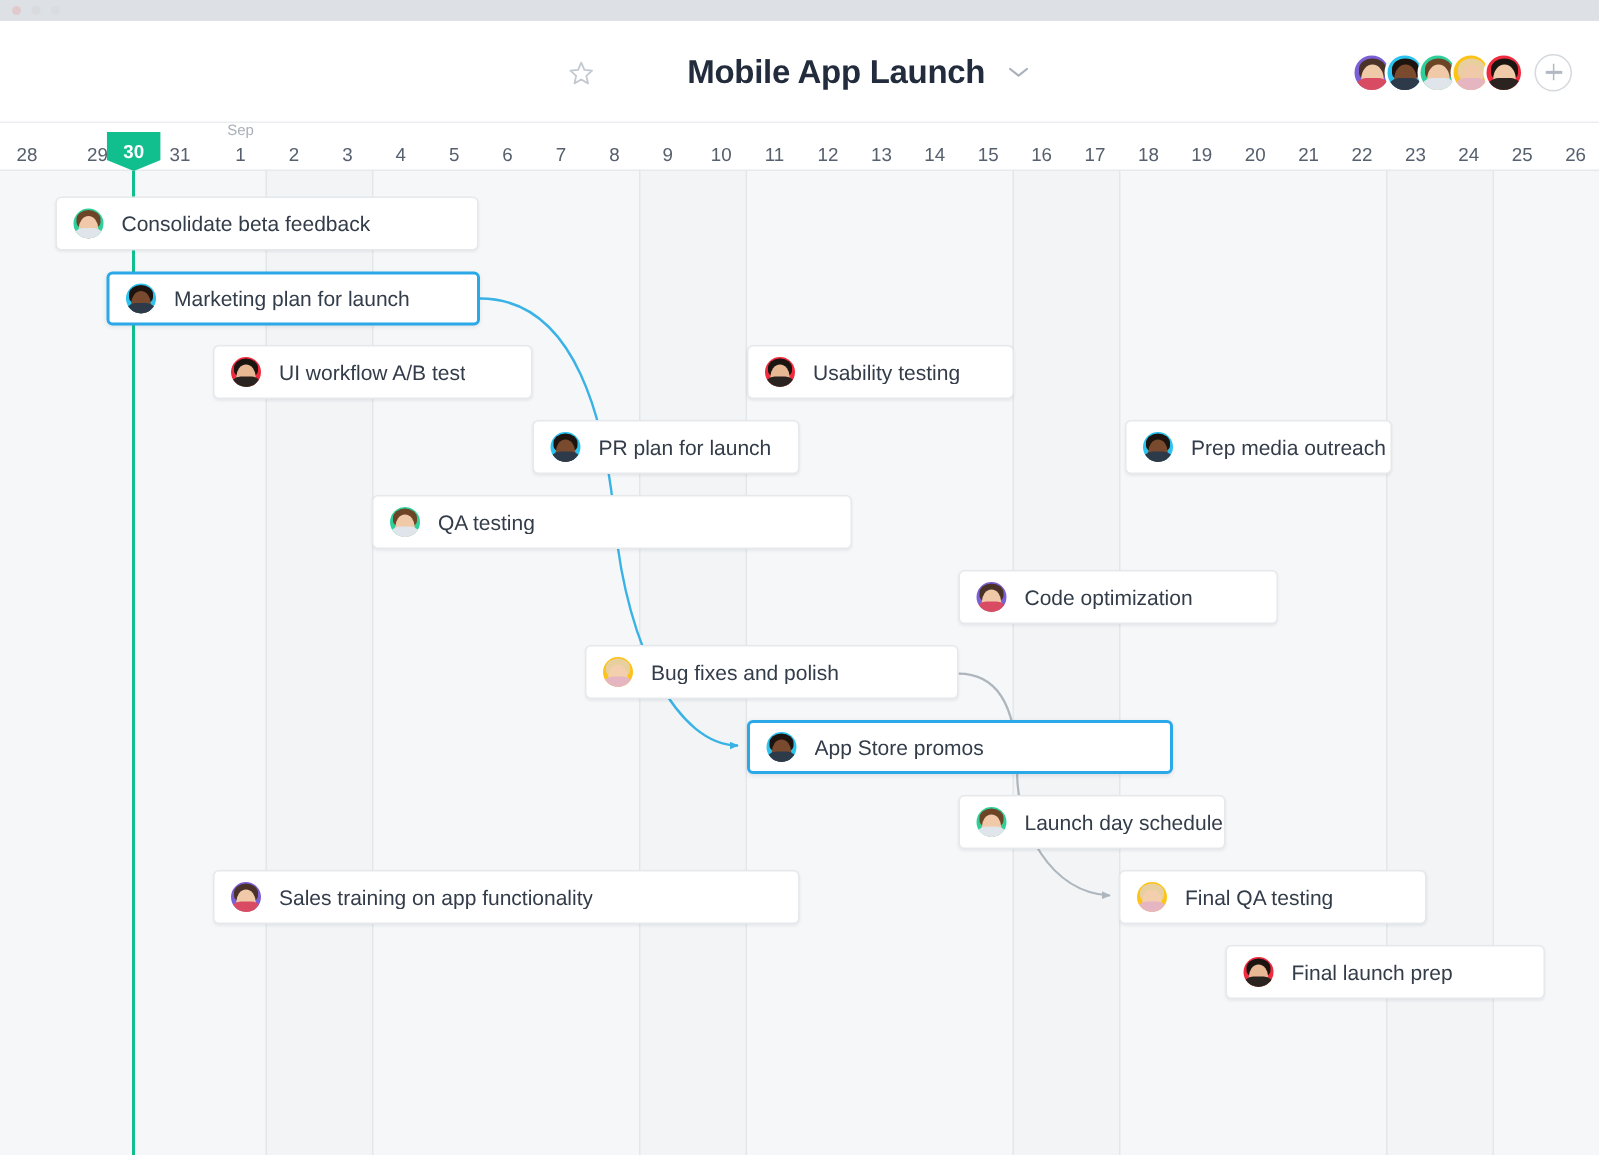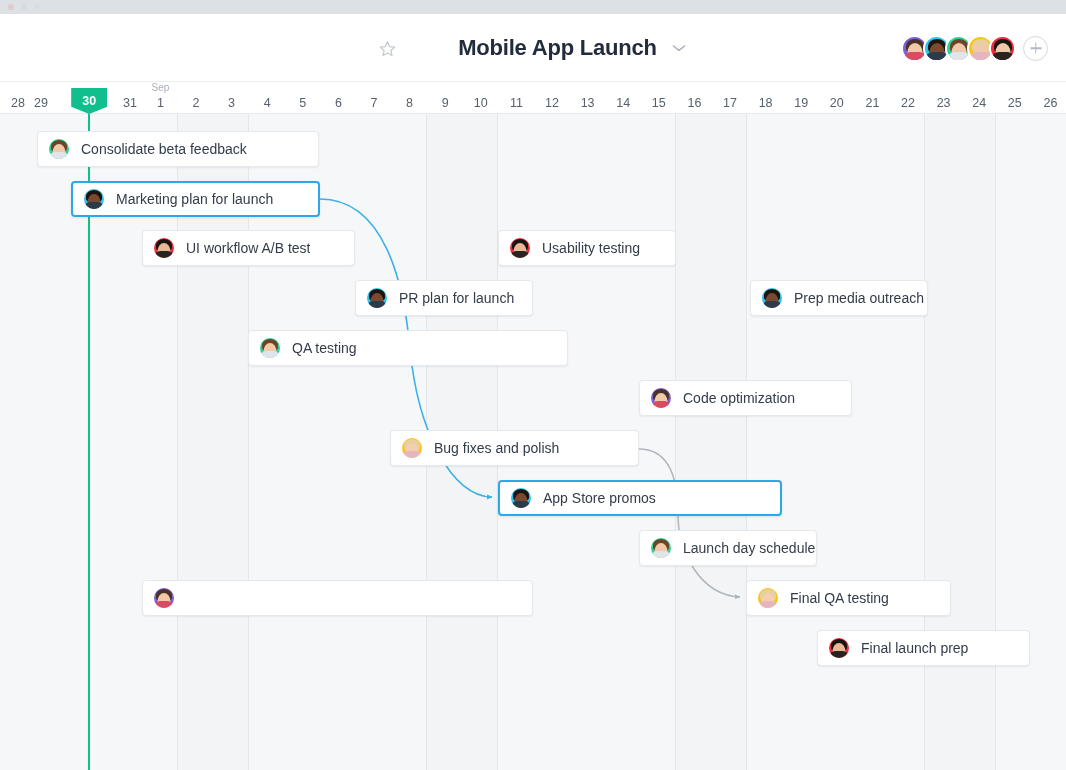--- a/index.html
+++ b/index.html
@@ -223,27 +223,27 @@
           <span class="body" style="background: rgb(43, 35, 32);"></span>
         </div>
         <div class="add-member"></div>
       </div>
   </div>
 
   <div class="ruler" id="ruler">
       <div class="tick" style="left: 0px; width: 36px;">
         <span class="d">28</span>
       </div>
-      <div class="tick" style="left: 23px; width: 36px; text-align: right;">
+      <div class="tick" style="left: 47px; width: 36px; text-align: right;">
         <span class="d">29</span>
       </div>
       <div class="today-pin" style="left: 71.2px;">
         <div class="shape">30</div>
       </div>
-      <div class="tick" style="left: 100px; width: 36px; padding-left: 24px;">
+      <div class="tick" style="left: 90px; width: 36px; padding-left: 24px;">
         <span class="d">31</span>
       </div>
       <div class="tick" style="left: 142.4px; width: 36px;">
         <span class="mon">Sep</span>
         <span class="d">1</span>
       </div>
       <div class="tick" style="left: 178px; width: 36px;">
         <span class="d">2</span>
       </div>
       <div class="tick" style="left: 213.6px; width: 36px;">
@@ -442,20 +442,21 @@
             <span class="body" style="background: rgb(223, 229, 234);"></span>
           </div>
           <span class="label">Launch day schedule</span>
         </div>
         <div class="card" style="left: 142px; top: 466px; width: 391px;">
           <div class="av" style="background: rgb(123, 95, 212);">
             <span class="hair" style="background: rgb(75, 50, 40);"></span>
             <span class="face" style="background: rgb(240, 201, 168);"></span>
             <span class="body" style="background: rgb(217, 75, 99);"></span>
           </div>
+          <span class="label">Sales training on app functionality</span>
         </div>
         <div class="card" style="left: 746px; top: 466px; width: 205px;">
           <div class="av" style="background: rgb(252, 195, 24);">
             <span class="hair" style="background: rgb(232, 207, 160);"></span>
             <span class="face" style="background: rgb(243, 207, 174);"></span>
             <span class="body" style="background: rgb(229, 181, 193);"></span>
           </div>
           <span class="label">Final QA testing</span>
         </div>
         <div class="card" style="left: 817px; top: 516px; width: 213px;">

